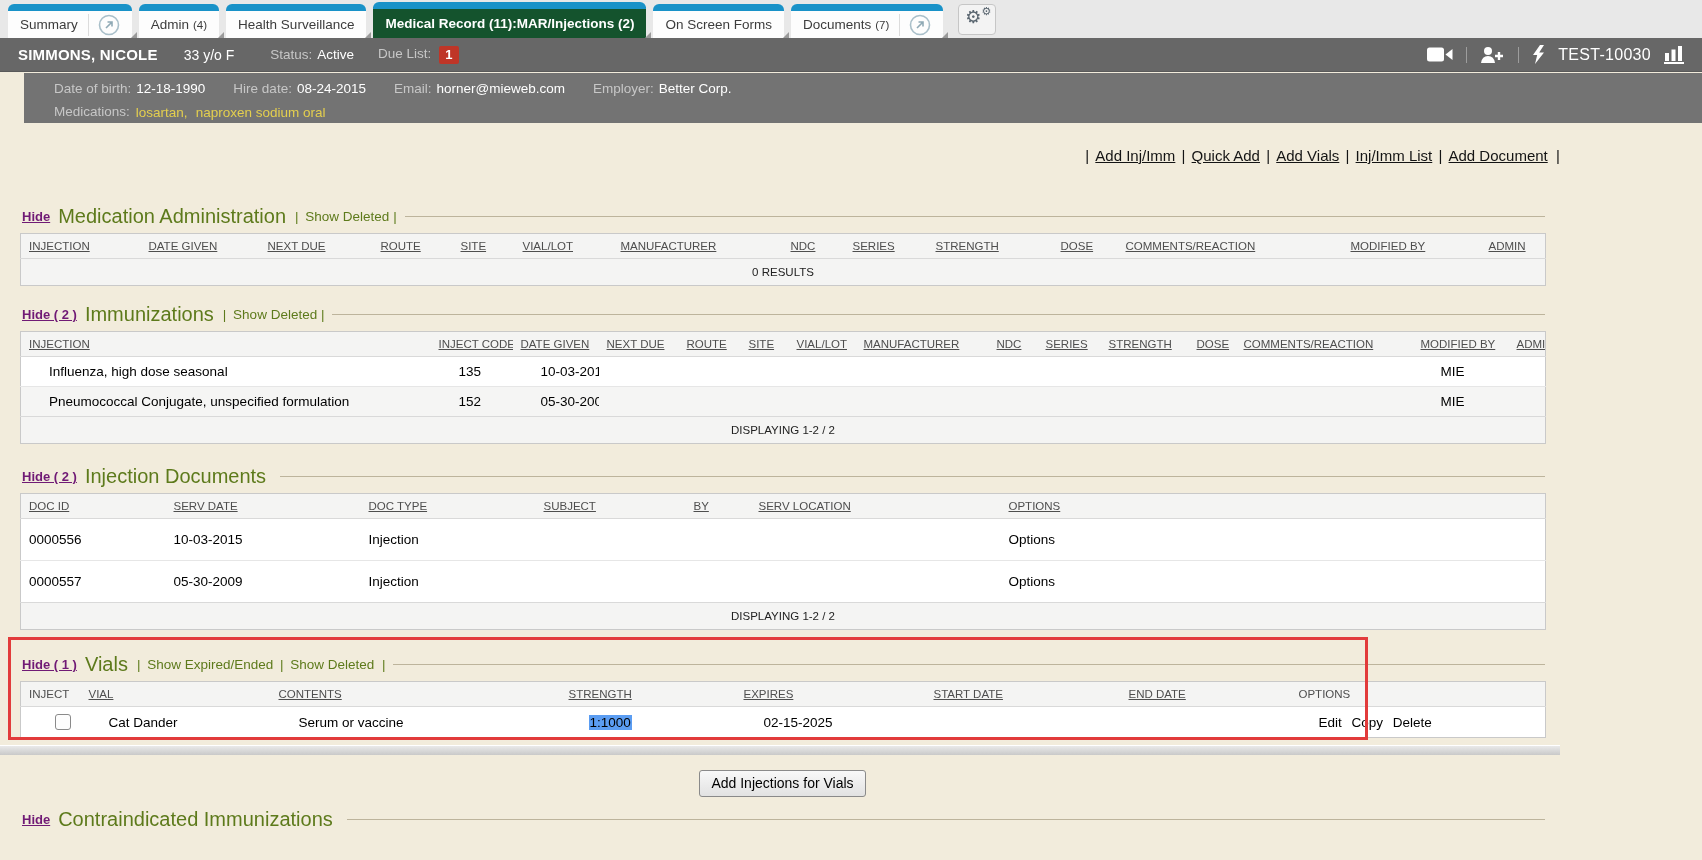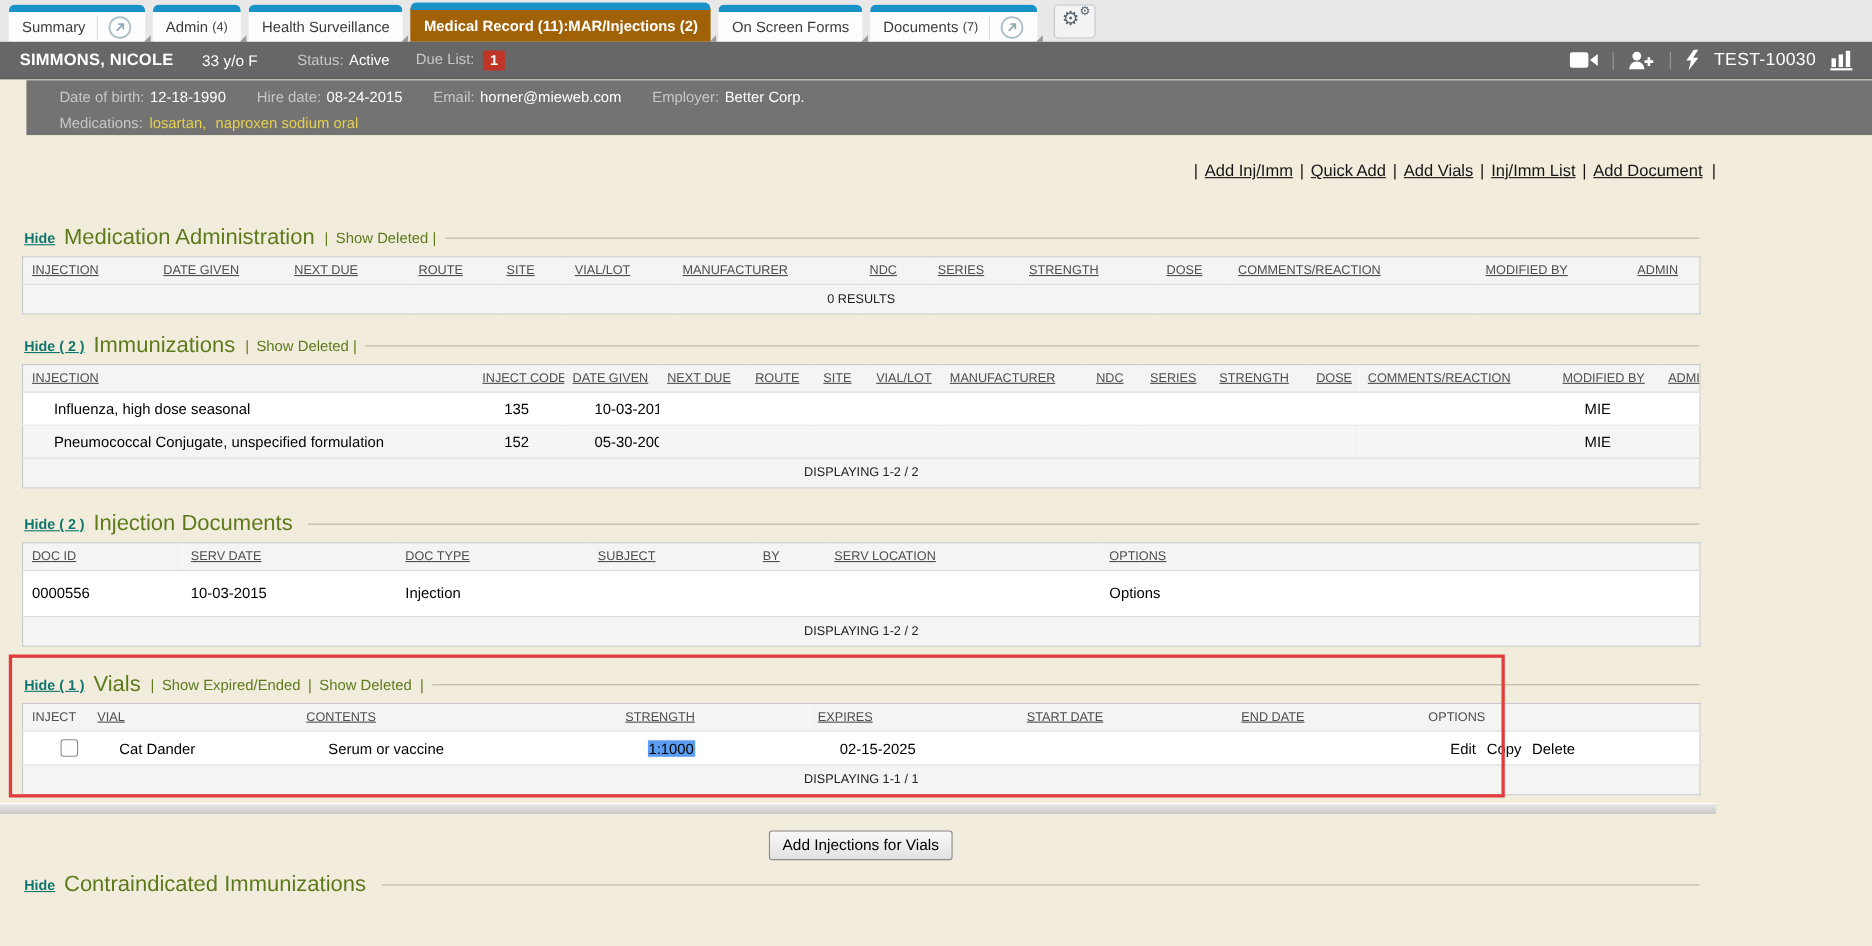--- a/index.html
+++ b/index.html
@@ -7,21 +7,21 @@
   .page { position:relative; width:1702px; height:860px; overflow:hidden; background:#f2ecdc; }
 
   
   .tabbar { position:absolute; top:0; left:0; width:100%; height:38px; background:#e8e8e8;
             display:flex; align-items:flex-end; padding-left:8px; gap:7px; }
   .tab { position:relative; display:flex; align-items:center; height:34px; background:#fdfdfd;
          border-radius:6px 6px 0 0; border-top:7px solid #1992c8; padding:0 12px;
          font-size:13.5px; color:#3c3c3c; cursor:pointer; white-space:nowrap; }
   .tab::after { content:""; position:absolute; right:-5px; bottom:0;
                 border-bottom:6px solid #9a9a9a; border-left:6px solid transparent; }
-  .tab.active { background:#a16207; color:#fff; font-weight:bold; height:36px; }
+  .tab.active { background:#14532d; color:#fff; font-weight:bold; height:36px; }
   .tab-count { font-size:11.5px; margin-left:4px; }
   .tab-divider { width:1px; height:22px; background:#dcdcdc; margin:0 9px 0 10px; }
   .circle-arrow svg { display:block; }
   .gearbtn { position:relative; height:31px; width:38px; background:#f3f3f3; border:1px solid #c6c6c6;
              border-radius:4px; margin-left:8px; align-self:center; color:#5a6670; cursor:pointer; }
   .gear-big { position:absolute; left:6px; top:3px; font-size:18px; line-height:18px; }
   .gear-small { position:absolute; right:4px; top:1px; font-size:11px; line-height:11px; }
 
   
   .banner1 { position:absolute; top:38px; left:0; width:100%; height:34px; background:#676767;
@@ -51,21 +51,21 @@
   
   .content { position:absolute; top:123px; left:0; width:100%; height:731px; background:#f2ecdc;
              padding:24px 0 0 20px; overflow:hidden; }
   .action-links { width:1540px; text-align:right; font-size:15px; color:#141414; height:20px; }
   .action-links a { color:#141414; text-decoration:underline; cursor:pointer; }
   .action-links a::before { content:"| "; display:inline-block; text-decoration:none; white-space:pre; margin:0 2px; }
   .action-links::after { content:" |"; white-space:pre; }
 
   .inner { width:1525px; }
   .sec-head { display:flex; align-items:center; margin-left:2px; margin-bottom:3px; height:27px; }
-  .hide-link { color:#0f766e; font-weight:bold; font-size:13px; text-decoration:underline;
+  .hide-link { color:#701a75; font-weight:bold; font-size:13px; text-decoration:underline;
                white-space:nowrap; cursor:pointer; }
   .sec-title { color:#5d7a1b; font-weight:normal; font-size:20px; white-space:nowrap; margin:0 6px 0 8px; }
   .head-links { color:#5d7a1b; font-size:13.5px; white-space:nowrap; }
   .head-links a { color:#5d7a1b; cursor:pointer; }
   .head-links a::before { content:"| "; display:inline-block; text-decoration:none; white-space:pre; margin:0 3px; }
   .head-links::after { content:" |"; white-space:pre; }
   .rule { flex:1; border-top:1px solid #bdb49c; height:0; margin-left:8px; }
 
   table.grid { width:1525px; border-collapse:collapse; table-layout:fixed; background:#fff;
                border:1px solid #c9c9c9; }
@@ -390,20 +390,29 @@
         <tbody>
           <tr class="data-row doc-row">
             <td>0000556</td>
             <td>10-03-2015</td>
             <td>Injection</td>
             <td></td>
               <td></td>
               <td></td>
             <td>Options</td>
           </tr>
+          <tr class="data-row doc-row">
+            <td>0000557</td>
+            <td>05-30-2009</td>
+            <td>Injection</td>
+            <td></td>
+              <td></td>
+              <td></td>
+            <td>Options</td>
+          </tr>
           <tr class="footer-row">
               <td colspan="7">DISPLAYING 1-2 / 2</td>
             </tr>
         </tbody>
       </table>
     </div>
 
     <div class="vials-wrap">
       <div class="red-annotation"></div>
       <div class="sec-head">
@@ -446,23 +455,20 @@
             <td><span class="sel-highlight">1:1000</span></td>
             <td>02-15-2025</td>
             <td></td>
             <td></td>
             <td>
               <span class="row-opt">Edit</span>
               <span class="row-opt">Copy</span>
               <span class="row-opt">Delete</span>
             </td>
           </tr>
-          <tr class="footer-row">
-              <td colspan="8">DISPLAYING 1-1 / 1</td>
-            </tr>
         </tbody>
       </table>
     </div>
 
     <div class="hscroll"></div>
 
     <div class="btn-row">
       <button class="std-btn">Add Injections for Vials</button>
     </div>
 

